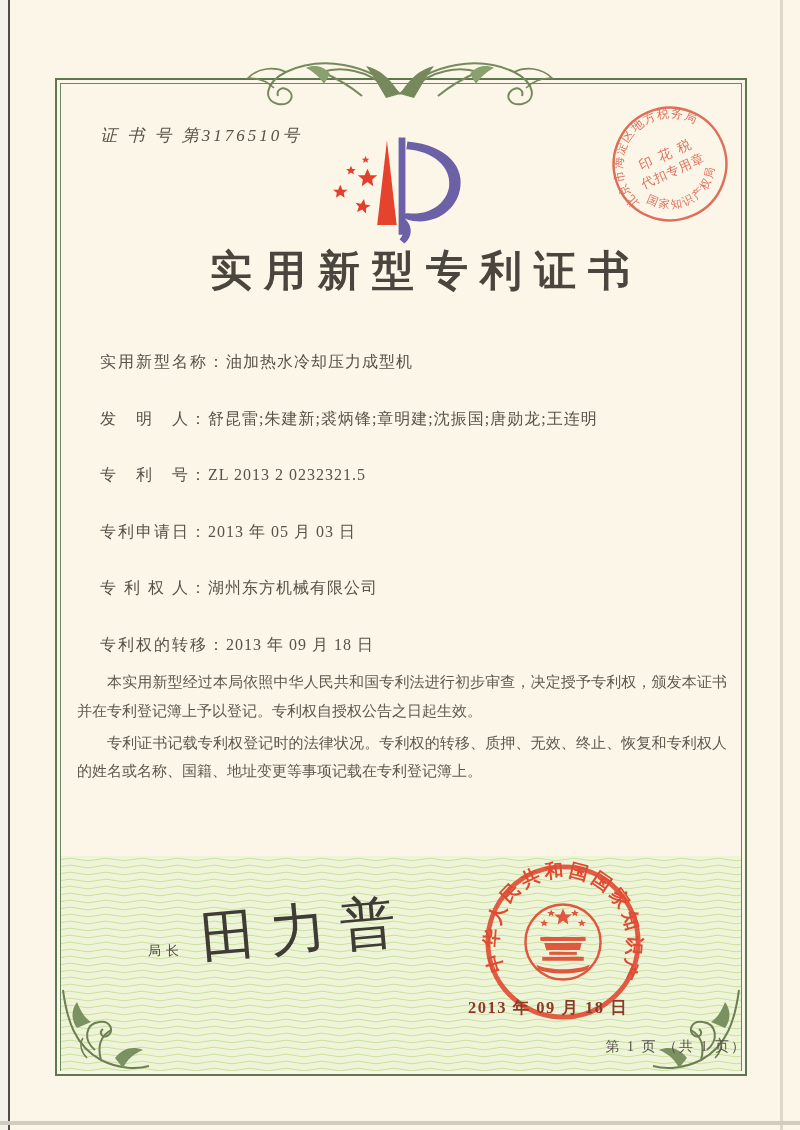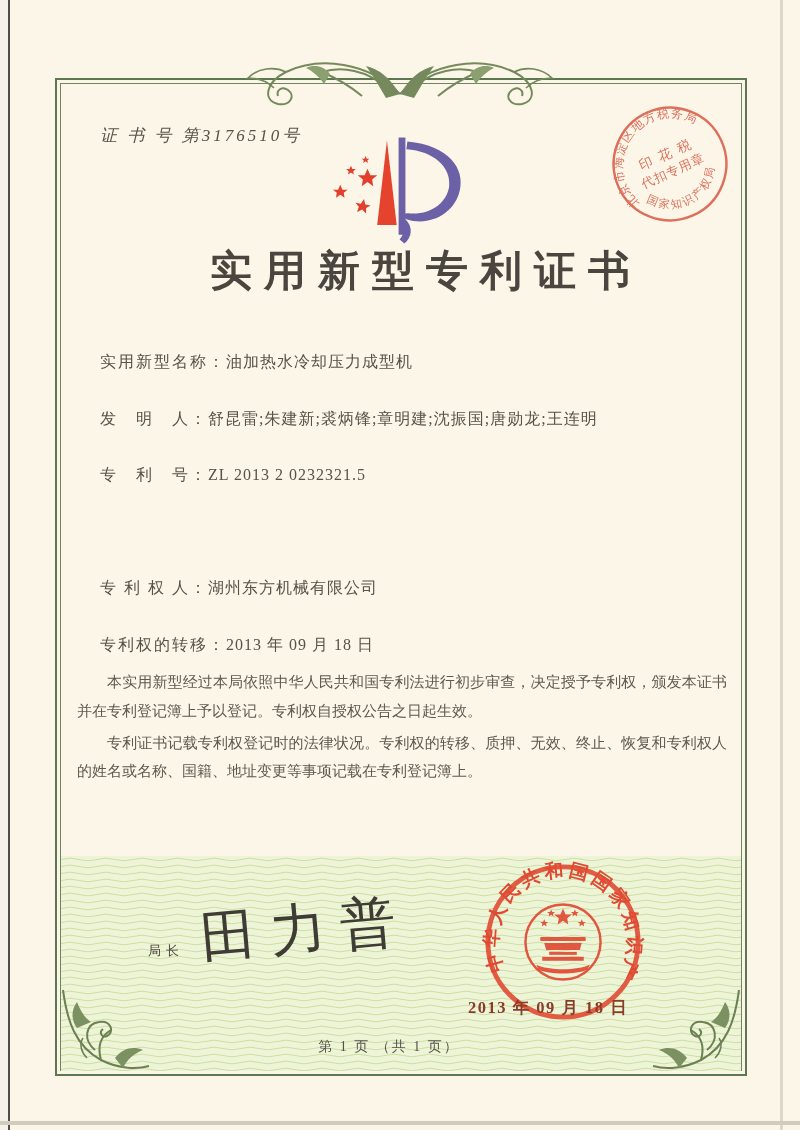--- a/index.html
+++ b/index.html
@@ -68,21 +68,21 @@
 
   .seal{position:absolute;left:479px;top:858px;width:168px;height:168px;}
   .seal-date{
     position:absolute;left:468px;top:997px;width:190px;
     font-size:16.5px;color:#8a3c28;letter-spacing:1.5px;font-weight:600;
     white-space:nowrap;z-index:5;
   }
   .stamp{position:absolute;left:602px;top:96px;width:136px;height:136px;transform:rotate(-24deg);opacity:.85;}
 
   .footer{
-    position:absolute;left:43px;top:1038px;width:692px;text-align:center;
+    position:absolute;left:55px;top:1038px;width:692px;text-align:right;
     font-size:14px;color:#56524a;letter-spacing:2px;
   }
 </style>
 </head>
 <body>
 
 <div class="paper">
 
   <div class="frame">
     <div class="frame-inner"></div>
@@ -158,20 +158,23 @@
   <div class="title">实用新型专利证书</div>
 
   <div class="field f0">
     <span class="lbl">实用新型名称：</span><span>油加热水冷却压力成型机</span>
   </div>
   <div class="field f1">
     <span class="lbl">发　明　人：</span><span>舒昆雷;朱建新;裘炳锋;章明建;沈振国;唐勋龙;王连明</span>
   </div>
   <div class="field f2">
     <span class="lbl">专　利　号：</span><span>ZL 2013 2 0232321.5</span>
+  </div>
+  <div class="field f3">
+    <span class="lbl">专利申请日：</span><span>2013 年 05 月 03 日</span>
   </div>
   <div class="field f4">
     <span class="lbl">专 利 权 人：</span><span>湖州东方机械有限公司</span>
   </div>
   <div class="field f5">
     <span class="lbl">专利权的转移：</span><span>2013 年 09 月 18 日</span>
   </div>
 
   <div class="paras">
     <p>本实用新型经过本局依照中华人民共和国专利法进行初步审查，决定授予专利权，颁发本证书并在专利登记簿上予以登记。专利权自授权公告之日起生效。</p>

